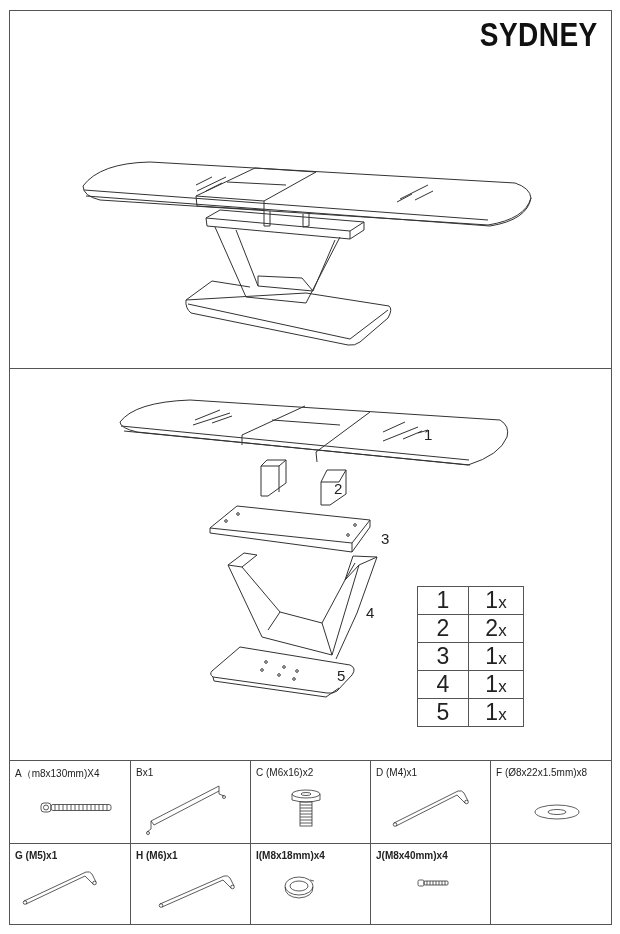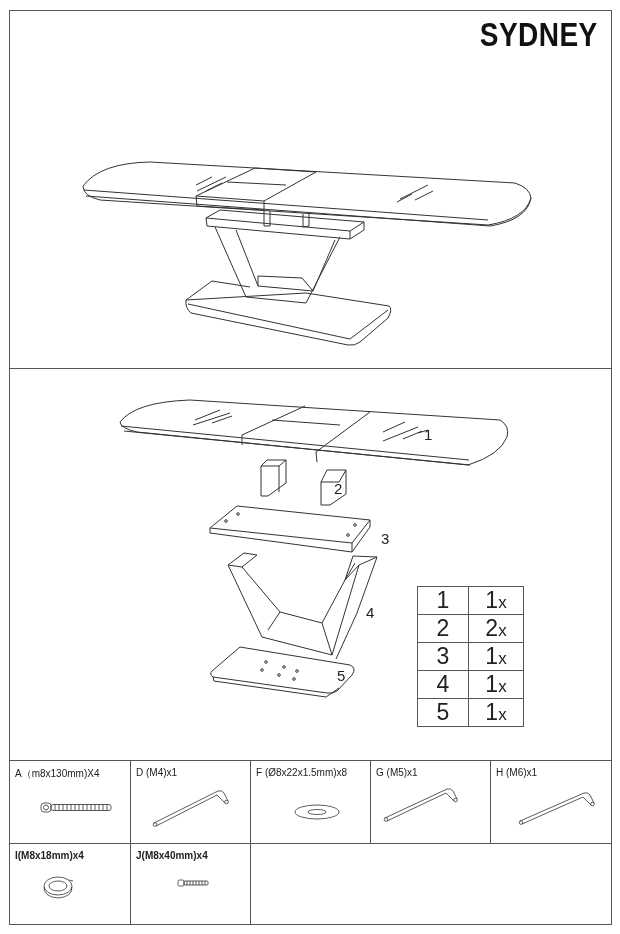--- a/index.html
+++ b/index.html
@@ -129,20 +129,38 @@
   <div class="cell">
     <span class="cap">A（m8x130mm)X4</span>
     <svg width="120" height="82" fill="none" stroke="#333" stroke-width="0.8">
       <rect x="31" y="42" width="10" height="9" rx="3"></rect>
         <circle cx="36" cy="46.5" r="2.5"></circle>
       <rect x="41" y="43.5" width="60" height="6" rx="2"></rect>
       <path d="M45,43.5 v6 M49,43.5 v6 M53,43.5 v6 M57,43.5 v6 M61,43.5 v6 M65,43.5 v6 M69,43.5 v6 M73,43.5 v6 M77,43.5 v6 M81,43.5 v6 M85,43.5 v6 M89,43.5 v6 M93,43.5 v6 M97,43.5 v6"></path>
     </svg>
   </div>
   <div class="cell">
+    <span class="cap">Bx1</span>
+    <svg width="120" height="82" fill="none" stroke="#333" stroke-width="0.8">
+      <path d="M20,68 L20,60 L88,25 L88,33 M23,64 L88,30 M20,60 L23,64 M88,33 L93,35 M20,68 L16,71"></path>
+      <circle cx="17" cy="72" r="1.5"></circle>
+        <circle cx="93" cy="36" r="1.5"></circle>
+    </svg>
+  </div>
+  <div class="cell">
+    <span class="cap">C (M6x16)x2</span>
+    <svg width="120" height="82" fill="none" stroke="#333" stroke-width="0.8">
+      <ellipse cx="55" cy="33" rx="14" ry="4"></ellipse>
+      <path d="M41,33 L41,39 Q55,43 69,39 L69,33"></path>
+      <ellipse cx="55" cy="33" rx="5" ry="1.5"></ellipse>
+      <rect x="49" y="41" width="12" height="24"></rect>
+      <path d="M49,44 h12 M49,47 h12 M49,50 h12 M49,53 h12 M49,56 h12 M49,59 h12 M49,62 h12"></path>
+    </svg>
+  </div>
+  <div class="cell">
     <span class="cap">D (M4)x1</span>
     <svg width="120" height="82" fill="none" stroke="#333" stroke-width="0.8">
       <path d="M23,62 L87,30 Q91,29 93,32 L97,40 M25,65 L86,34 L94,42"></path>
       <circle cx="24" cy="63.5" r="1.8"></circle>
         <circle cx="95.5" cy="41" r="1.8"></circle>
     </svg>
   </div>
   <div class="cell">
     <span class="cap">F (Ø8x22x1.5mm)x8</span>
     <svg width="120" height="82" fill="none" stroke="#333" stroke-width="0.8">

